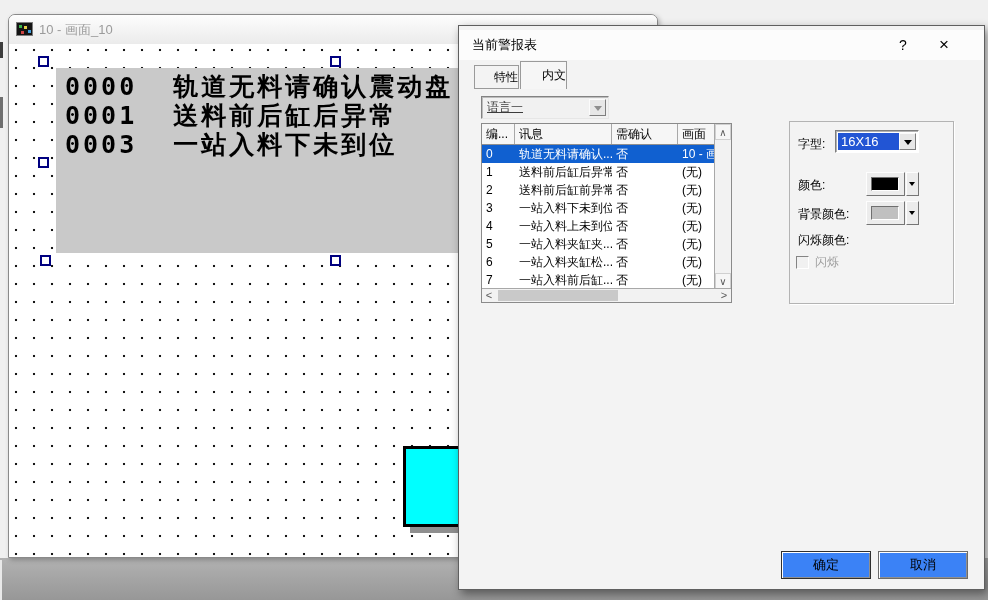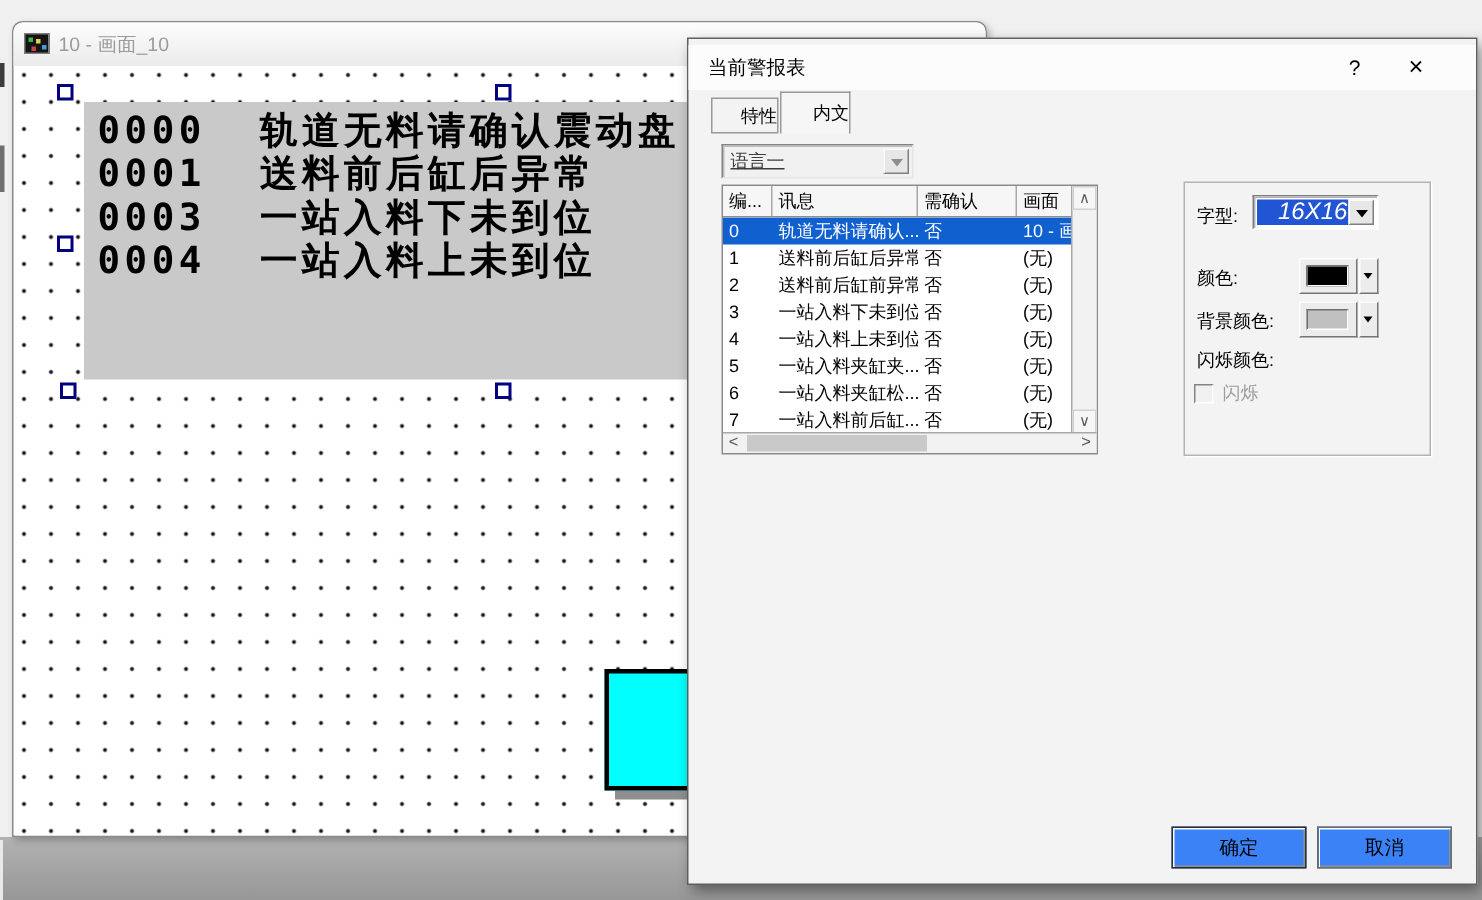--- a/index.html
+++ b/index.html
@@ -92,21 +92,21 @@
 
   
   .groupbox{left:286px;top:95px;width:165px;height:183px;background:#f3f3f3;
           border:1px solid #b3b3b3;box-shadow:1px 1px 0 #fff;margin-left:44px;}
   .gb-label{left:8px;height:16px;line-height:16px;font-size:12px;white-space:nowrap;}
   .lbl-font{top:14px;} .lbl-color{top:55px;} .lbl-bg{top:84px;} .lbl-blink{top:110px;}
   .font-combo{left:45px;top:8px;width:84px;height:23px;background:#fff;
           border:1px solid;border-color:#7e7e7e #fff #fff #7e7e7e;
           box-shadow:inset 1px 1px 0 rgba(0,0,0,.3);}
   .font-sel{left:2px;top:2px;width:61px;height:17px;line-height:17px;background:#2255d4;color:#fff;
-          padding-left:14px;font-size:16px;font-style:italic;}
+          padding-left:3px;font-size:13px;}
   .swatch-btn{left:76px;width:39px;height:24px;background:#ececec;
           border:1px solid;border-color:#fdfdfd #757575 #757575 #fdfdfd;}
   .sw-color{top:50px;} .sw-bg{top:79px;}
   .swatch{left:4px;top:4px;width:28px;height:14px;border:1px solid;border-color:#6f6f6f #fff #fff #6f6f6f;}
   .swatch.black{background:#000;} .swatch.silver{background:#c0c0c0;}
   .mini-drop{left:116px;width:13px;height:24px;background:#ececec;
           border:1px solid;border-color:#fdfdfd #757575 #757575 #fdfdfd;}
   .md-color{top:50px;} .md-bg{top:79px;}
   .checkbox{left:6px;top:134px;width:13px;height:13px;background:#f1f1f1;
           border:1px solid;border-color:#848484 #fff #fff #848484;}
@@ -132,21 +132,20 @@
     <div class="win-titlebar">
       <span class="win-icon"></span>
       <span class="win-title">10 - 画面_10</span>
     </div>
     <div class="canvas">
       <div class="alarm-box">
         <div class="alarm-rows">
           <span class="alarm-row">0000  轨道无料请确认震动盘</span>
           <span class="alarm-row">0001  送料前后缸后异常</span>
           <span class="alarm-row">0003  一站入料下未到位</span>
-          <span class="alarm-row">0004  一站入料上未到位</span>
         </div>
       </div>
       <div class="handle h-tl"></div>
       <div class="handle h-tm"></div>
       <div class="handle h-ml"></div>
       <div class="handle h-bl"></div>
       <div class="handle h-bm"></div>
       <div class="cyan-shadow"></div>
       <div class="cyan-rect"></div>
     </div>

